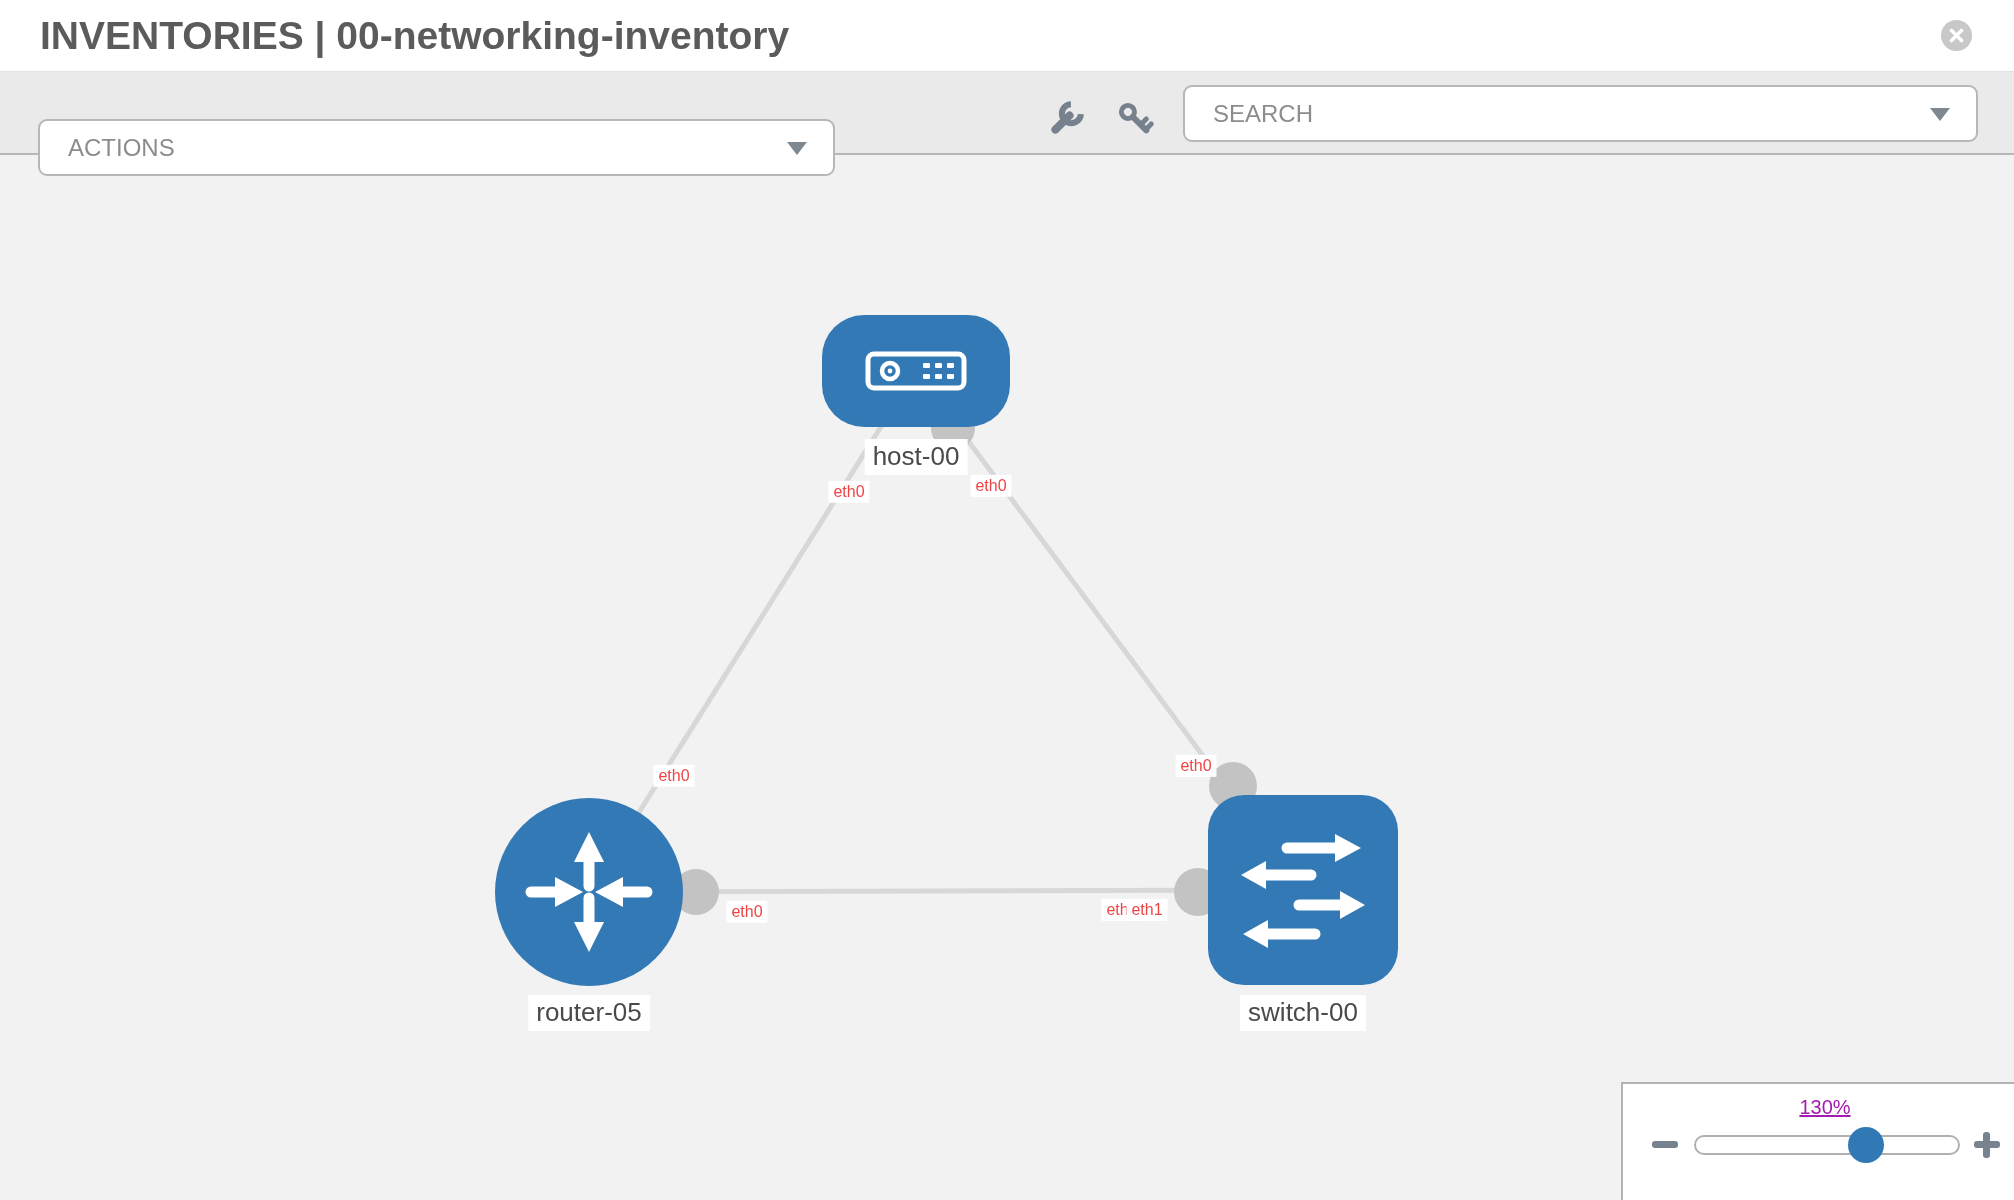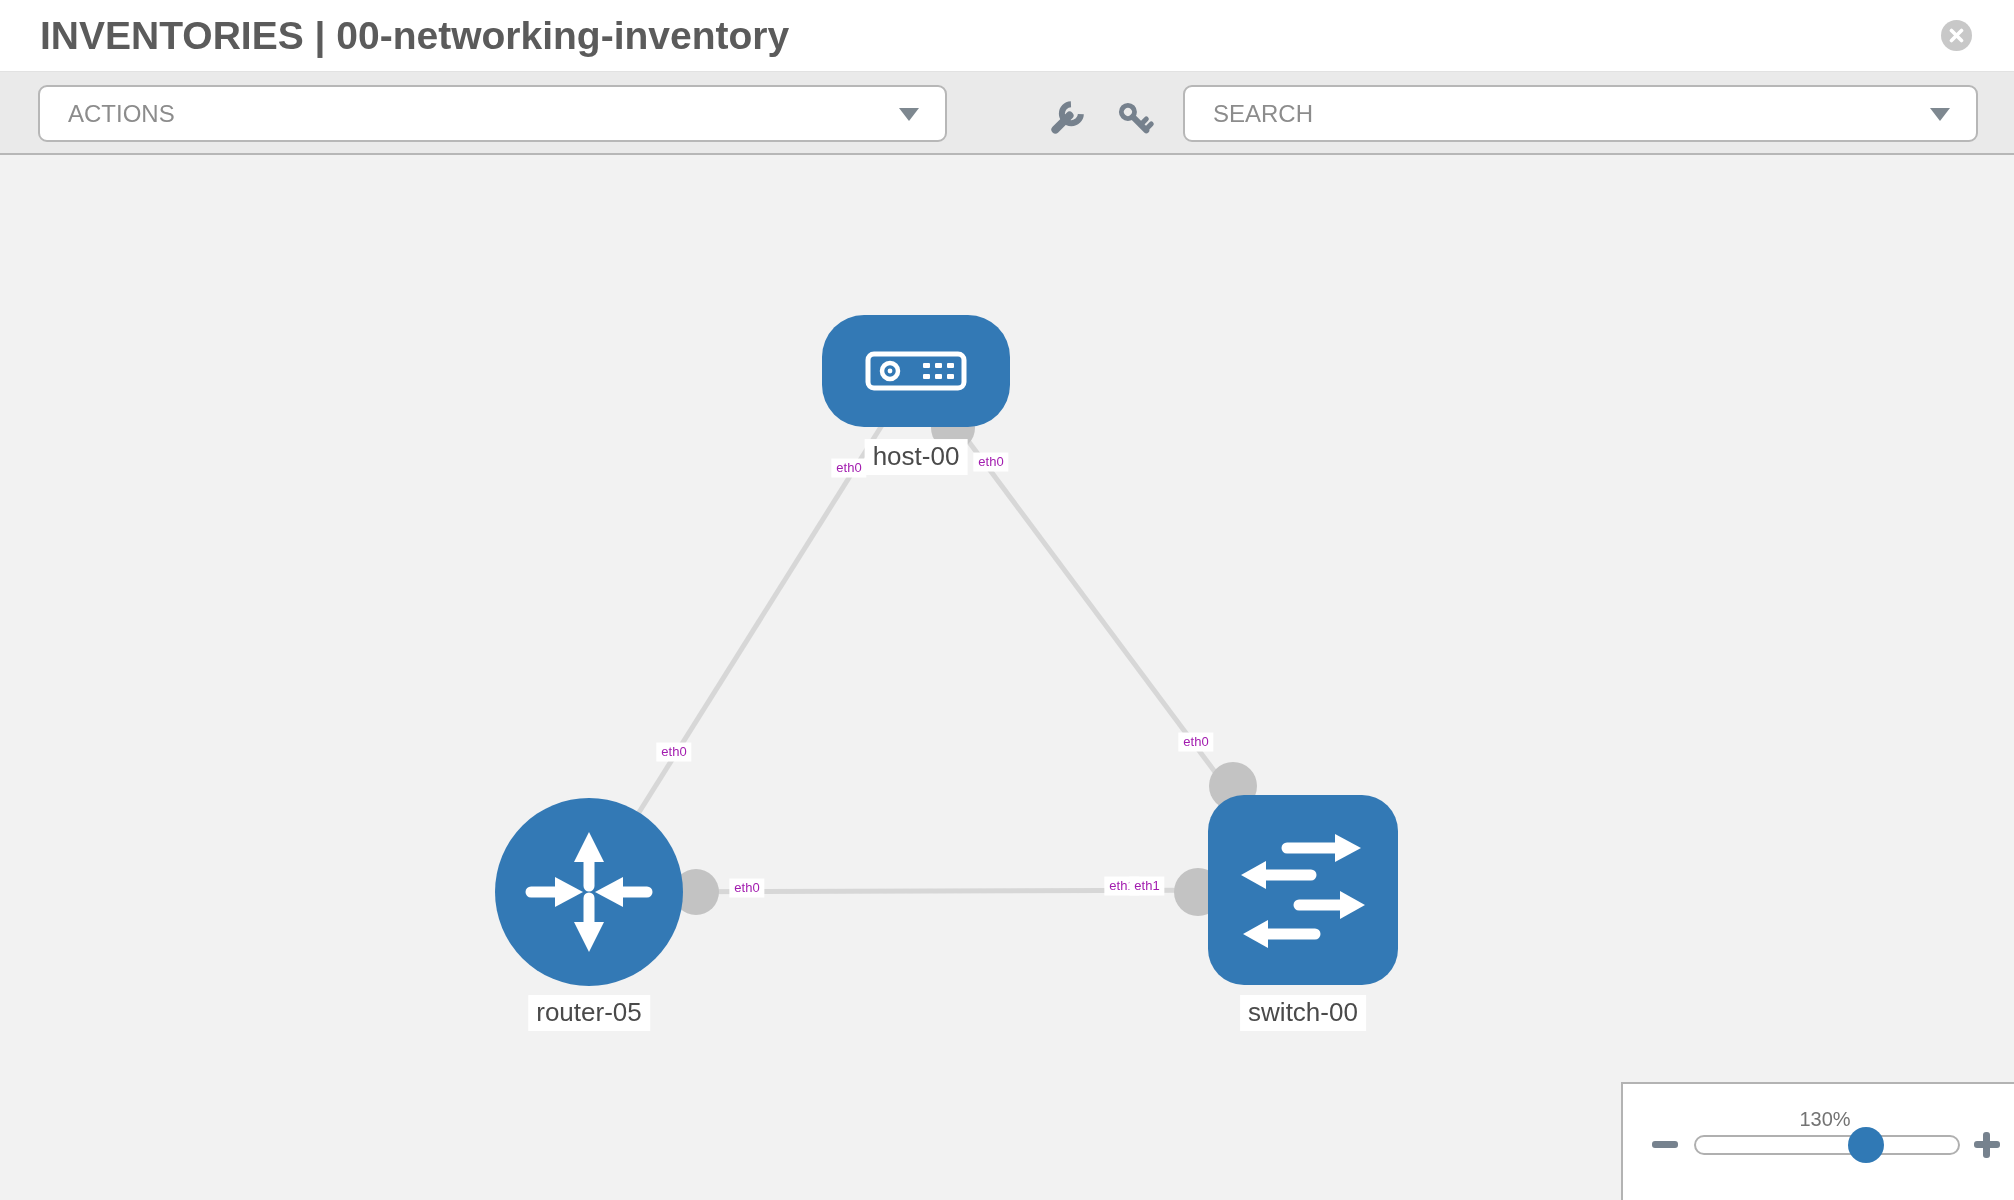--- a/index.html
+++ b/index.html
@@ -29,21 +29,21 @@
   #toolbar {
     position:absolute; top:72px; left:0; width:2014px; height:83px;
     background:#eaeaea; border-bottom:2px solid #b7b7b7; z-index:5;
   }
   .select-box {
     position:absolute; top:13px; height:57px; background:#ffffff;
     border:2px solid #b7b7b7; border-radius:9px;
     display:flex; align-items:center;
     font-size:24px; color:#8c8c8c; padding:0 28px; cursor:pointer;
   }
-  #actions-select { left:38px;  width:909px; }
+  #actions-select { left:38px;  width:797px;margin-top:34px; }
   #search-select  { left:1183px; width:795px; }
   .caret {
     position:absolute; right:26px; top:50%; margin-top:-6px;
     width:0; height:0;
     border-left:10px solid transparent; border-right:10px solid transparent;
     border-top:13px solid #7e8890;
   }
   .tool-icon-btn {
     position:absolute; top:27px; width:40px; height:40px;
     display:flex; align-items:center; justify-content:center; cursor:pointer;
@@ -56,30 +56,30 @@
   #topo   { position:absolute; top:0; left:0; }
   .topo-link { stroke:var(--link-gray,#d7d7d7); stroke-width:5; }
   .iface-dot { fill:var(--iface-gray,#c3c3c3); }
 
   #labels { position:absolute; top:0; left:0; width:2014px; height:1200px; z-index:2; }
   .topo-label {
     position:absolute; transform:translate(-50%,-50%);
     background:#ffffff; color:#4a4a4a; white-space:nowrap; line-height:1.15;
   }
   .topo-label.node  { font-size:26px; padding:3px 8px; }
-  .topo-label.iface { font-size:13px; padding:2px 5px; color:#a21caf; }
+  .topo-label.iface { font-size:16px; padding:2px 5px; color:#ef4444;margin-top:24px; }
 
   
   #zoom-panel {
     position:absolute; left:1621px; top:1082px; width:400px; height:125px;
     background:#ffffff; border:2px solid #b3b3b3; z-index:6;
   }
   #zoom-value {
-    position:absolute; left:202px; top:24px; transform:translateX(-50%);
-    font-size:20px; color:#737373;
+    position:absolute; left:202px; top:12px; transform:translateX(-50%);
+    font-size:20px; color:#a21caf;text-decoration:underline;
   }
   #zoom-track {
     position:absolute; left:71px; top:51px; width:266px; height:20px;
     background:#ffffff; border:2px solid #b0b0b0; border-radius:12px; cursor:pointer;
   }
   #zoom-knob {
     position:absolute; left:225px; top:43px; width:36px; height:36px;
     border-radius:50%; background:var(--knob-blue,#3079b5); cursor:pointer;
   }
   .zbar { position:absolute; background:#76828e; border-radius:3px; }

